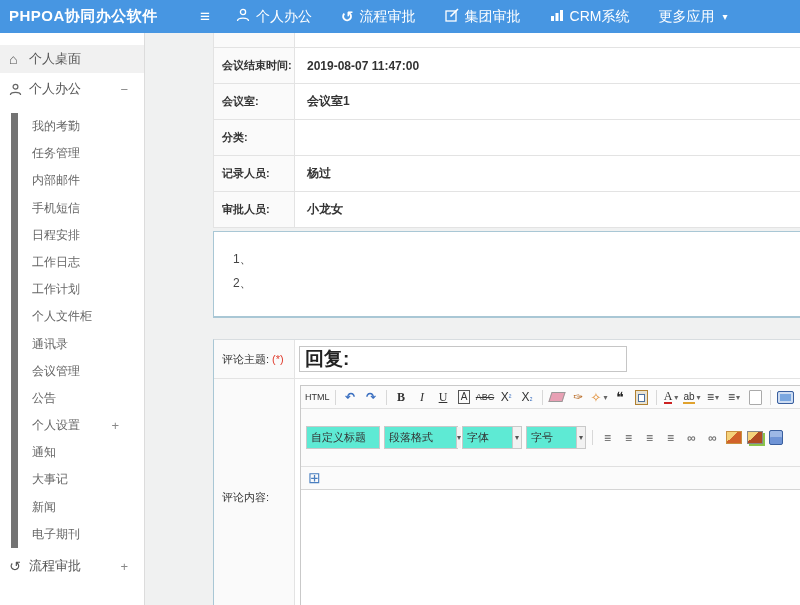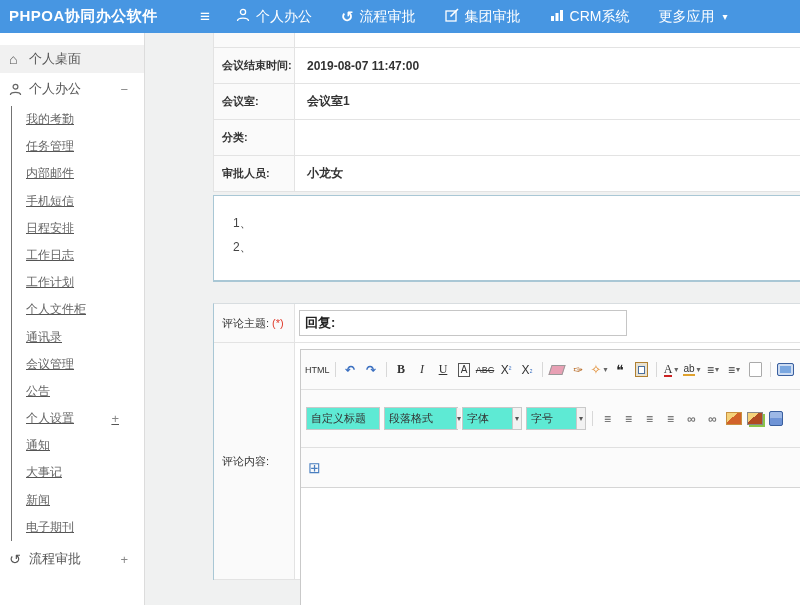--- a/index.html
+++ b/index.html
@@ -20,21 +20,21 @@
   .nav-caret{font-size:10px;margin-left:2px;}
   
   .sidebar{position:absolute;top:33px;left:0;width:144px;bottom:0;background:#fff;
     border-right:1px solid #dcdcdc;color:#555;}
   .side-row{height:28px;display:flex;align-items:center;padding-left:9px;font-size:13px;cursor:pointer;}
   .side-row .sicon{width:20px;font-size:14px;color:#555;display:flex;align-items:center;}
   .side-row .grow{flex:1;}
   .side-row .toggle{margin-right:16px;color:#888;font-size:13px;}
   #desktop-row{margin-top:12px;background:#f1f1f1;}
   #office-row{margin-top:2px;}
-  .subs{margin:3px 0 0 11px;border-left:1px solid #737373;text-decoration:underline;}
+  .subs{margin:10px 0 0 11px;border-left:7px solid #737373;}
   .sub{height:27.2px;line-height:27.2px;padding-left:14px;font-size:12px;color:#666;cursor:pointer;
     display:flex;align-items:center;}
   .sub .grow{flex:1;}
   .sub .toggle{margin-right:25px;color:#888;font-size:13px;}
   #flow-row{margin-top:4px;}
   
   .main{position:absolute;left:145px;top:33px;right:0;bottom:0;background:#f0f1f1;}
   .content{position:absolute;left:68px;top:0;right:0;bottom:0;}
   
   .t1{border-left:1px solid #e3e3e3;font-weight:bold;}
@@ -47,26 +47,26 @@
   
   .cbox{margin-top:3px;box-sizing:border-box;height:87px;background:#fff;
     border:1px solid #a9c7d5;border-bottom-width:2px;border-right:none;
     padding:15px 0 0 19px;font-size:12px;color:#444;line-height:24px;}
   
   .t2{margin-top:21px;border-left:1px solid #a9c7d5;border-top:1px solid #d8dde0;}
   .t2 .r1{height:38px;}
   .t2 .r2{height:236px;}
   .t2 .lbl .req{color:#e03c2e;margin-left:3px;font-size:11px;}
   .subject-input{margin-left:4px;width:316px;height:24px;border:1px solid #c6c6c6;
-    font-size:13px;font-weight:bold;color:#222;padding:0 5px;background:#fff;}
+    font-size:19px;font-weight:bold;color:#222;padding:0 5px;background:#fff;}
   .t2 .val.edwrap{align-items:flex-start;padding-left:0;}
   
   .editor{margin:6px 0 0 5px;flex:1;border:1px solid #c9c9c9;border-right:none;background:#fff;}
   .tbar{background:#fbfbfb;padding:1px 3px;border-bottom:1px solid #e0e0e0;display:flex;align-items:center;flex-wrap:nowrap;}
-  .tb{display:inline-flex;align-items:center;justify-content:center;min-width:19px;height:37px;
+  .tb{display:inline-flex;align-items:center;justify-content:center;min-width:19px;height:20px;
     margin:0 1px;font-size:12px;color:#333;cursor:pointer;border-radius:2px;}
   .sep{display:inline-block;width:1px;height:15px;background:#d8d8d8;margin:0 4px;}
   .tb.small{font-size:9px;}
   .tb .caret{font-size:8px;color:#666;margin-left:2px;}
   .tb.blue{color:#3a6fc0;font-weight:bold;}
   .tb.b{font-weight:bold;font-family:"Liberation Serif","DejaVu Serif",serif;}
   .tb.i{font-style:italic;font-family:"Liberation Serif","DejaVu Serif",serif;}
   .tb.u{text-decoration:underline;font-family:"Liberation Serif","DejaVu Serif",serif;}
   .tb.boxed span{border:1px solid #555;padding:0 2px;font-size:10px;line-height:12px;}
   .tb.strike span{text-decoration:line-through;font-size:9px;}
@@ -232,20 +232,24 @@
       </div>
       <div class="trow r">
         <div class="lbl">会议室:</div>
         <div class="val">会议室1</div>
       </div>
       <div class="trow r">
         <div class="lbl">分类:</div>
         <div class="val"></div>
       </div>
       <div class="trow r">
+        <div class="lbl">记录人员:</div>
+        <div class="val">杨过</div>
+      </div>
+      <div class="trow r">
         <div class="lbl">审批人员:</div>
         <div class="val">小龙女</div>
       </div>
     </div>
 
     <div class="cbox">
       <div>1、</div>
       <div>2、</div>
     </div>
 

